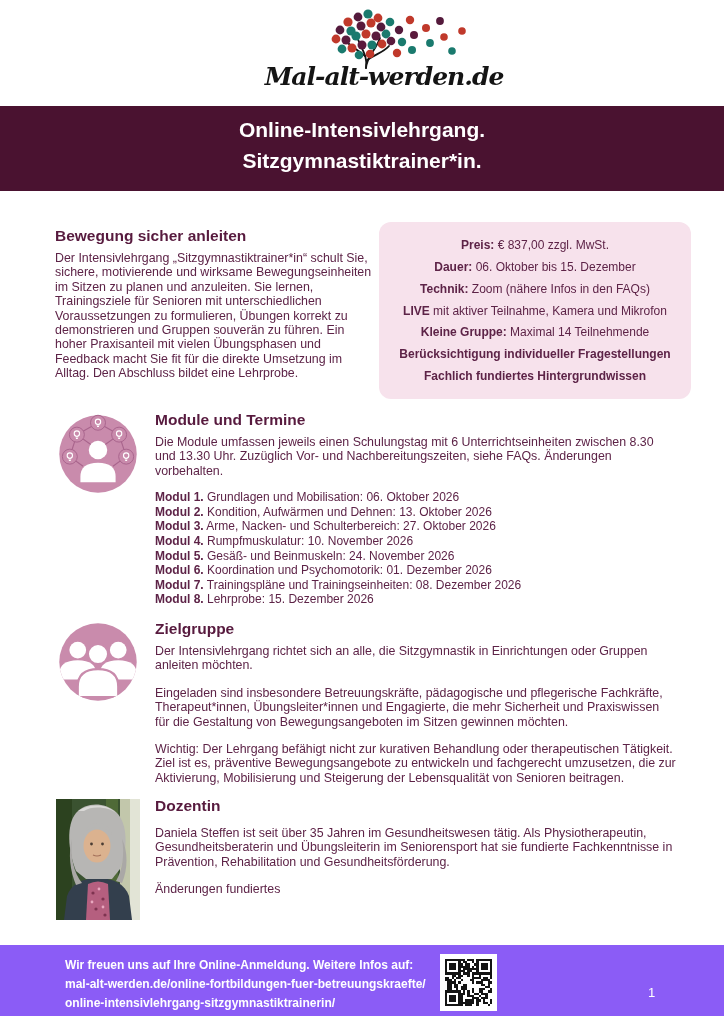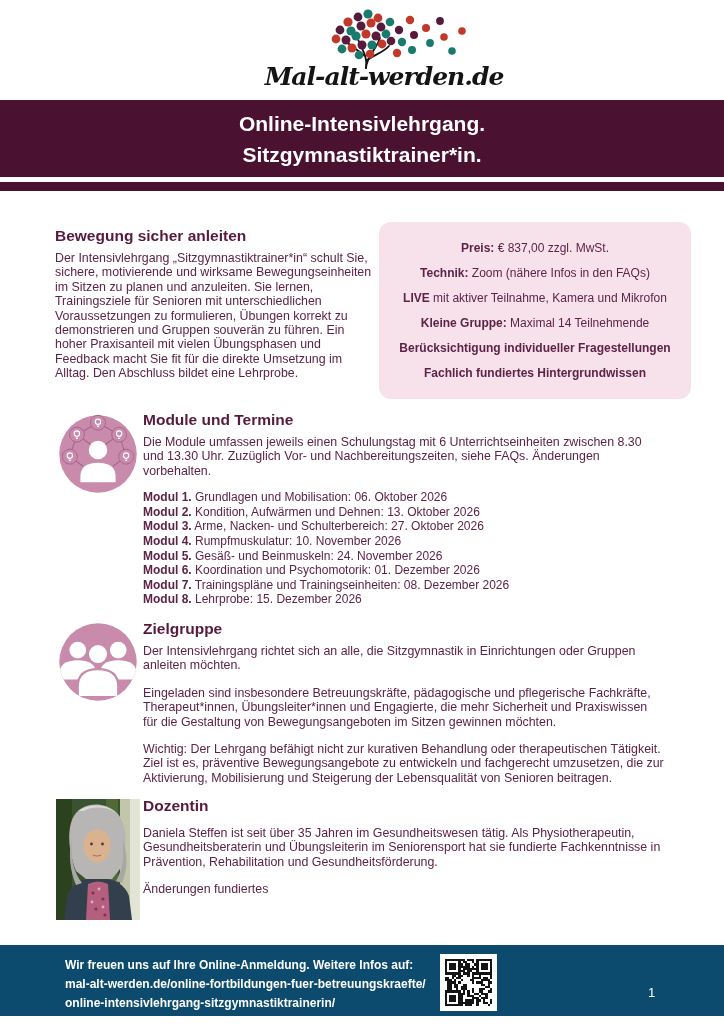--- a/index.html
+++ b/index.html
@@ -11,53 +11,53 @@
   
   .logo{position:absolute;top:8px;left:0;right:0;text-align:center;}
   .logo svg{display:block;margin:0 auto;}
   .logo-text{
     font-family:"DejaVu Serif","Liberation Serif",serif;
     font-style:italic;font-weight:bold;font-size:25px;color:#141414;
     margin-top:-8px;letter-spacing:-1px;
   }
   
   .banner{
-    position:absolute;top:100px;left:0;width:724px;height:77px;
+    position:absolute;top:106px;left:0;width:724px;height:77px;
     background:#4a1230;color:#ffffff;display:flex;flex-direction:column;
     justify-content:center;text-align:center;
     font-size:21px;font-weight:bold;line-height:31px;
   }
   .stripe{position:absolute;top:182px;left:0;width:724px;height:9px;background:#4a1230;}
   
   .intro-left{position:absolute;left:55px;top:227px;width:322px;}
   .h{font-size:15.5px;font-weight:bold;color:#571a3e;margin:0 0 6px 0;}
   .body-p{font-size:12.4px;line-height:14.4px;margin:0;}
   .facts-box{
     position:absolute;left:379px;top:222px;width:312px;height:177px;
     background:#f7e2ec;border-radius:12px;box-sizing:border-box;
     display:flex;flex-direction:column;justify-content:space-evenly;
     padding:8px 12px;text-align:center;
   }
   .fact{font-size:12px;line-height:14px;margin:0;}
   .fact b{font-weight:bold;}
   
   .sec-icon{position:absolute;left:54px;width:88px;height:88px;}
-  .sec-content{position:absolute;left:143px;}
+  .sec-content{position:absolute;left:155px;}
   .modules-content{top:411px;width:518px;}
   .modules-intro{margin:0 0 12px 0;}
   .module-list{list-style:none;margin:0;padding:0;font-size:12px;line-height:14.6px;}
   .module-list b{font-weight:bold;}
   .target-content{top:620px;width:522px;}
   .target-content p{margin:0 0 13px 0;}
   .lect-photo{position:absolute;left:56px;top:799px;width:84px;height:121px;}
   .lect-content{top:797px;width:522px;}
   .lect-content .h{margin-bottom:11px;}
   .lect-note{margin-top:13px;}
   
-  .footer{position:absolute;top:945px;left:0;width:724px;height:71px;background:#0c4a6e;}
+  .footer{position:absolute;top:945px;left:0;width:724px;height:71px;background:#8b5cf6;}
   .footer-text{
     position:absolute;left:65px;top:11px;color:#ffffff;
     font-size:12px;font-weight:bold;line-height:19px;
   }
   .qr{
     position:absolute;left:440px;top:9px;width:57px;height:57px;
     background:#ffffff;box-sizing:border-box;padding:5px;
   }
   .qr-pattern{display:grid;grid-template-columns:repeat(21,1fr);grid-template-rows:repeat(21,1fr);width:47px;height:47px;background:#fff;}
   .qr-pattern span{background:#fff;}
@@ -125,20 +125,21 @@
   </div>
   <div class="stripe"></div>
 
   <section class="intro-left">
     <h2 class="h">Bewegung sicher anleiten</h2>
     <p class="body-p">Der Intensivlehrgang „Sitzgymnastiktrainer*in“ schult Sie, sichere, motivierende und wirksame Bewegungseinheiten im Sitzen zu planen und anzuleiten. Sie lernen, Trainingsziele für Senioren mit unterschiedlichen Voraussetzungen zu formulieren, Übungen korrekt zu demonstrieren und Gruppen souverän zu führen. Ein hoher Praxisanteil mit vielen Übungsphasen und Feedback macht Sie fit für die direkte Umsetzung im Alltag. Den Abschluss bildet eine Lehrprobe.</p>
   </section>
 
   <aside class="facts-box">
     <p class="fact"><b>Preis:</b><span> € 837,00 zzgl. MwSt.</span></p>
+    <p class="fact"><b>Dauer:</b><span> 06. Oktober bis 15. Dezember</span></p>
     <p class="fact"><b>Technik:</b><span> Zoom (nähere Infos in den FAQs)</span></p>
     <p class="fact"><b>LIVE</b><span> mit aktiver Teilnahme, Kamera und Mikrofon</span></p>
     <p class="fact"><b>Kleine Gruppe:</b><span> Maximal 14 Teilnehmende</span></p>
     <p class="fact"><b>Berücksichtigung individueller Fragestellungen</b><span></span></p>
     <p class="fact"><b>Fachlich fundiertes Hintergrundwissen</b><span></span></p>
   </aside>
 
   <svg class="sec-icon" style="top:410px;" viewBox="0 0 100 100" aria-hidden="true">
     <circle cx="50" cy="50" r="44" fill="#c98bac"></circle>
     <g stroke="#a8648c" stroke-width="1.3">

